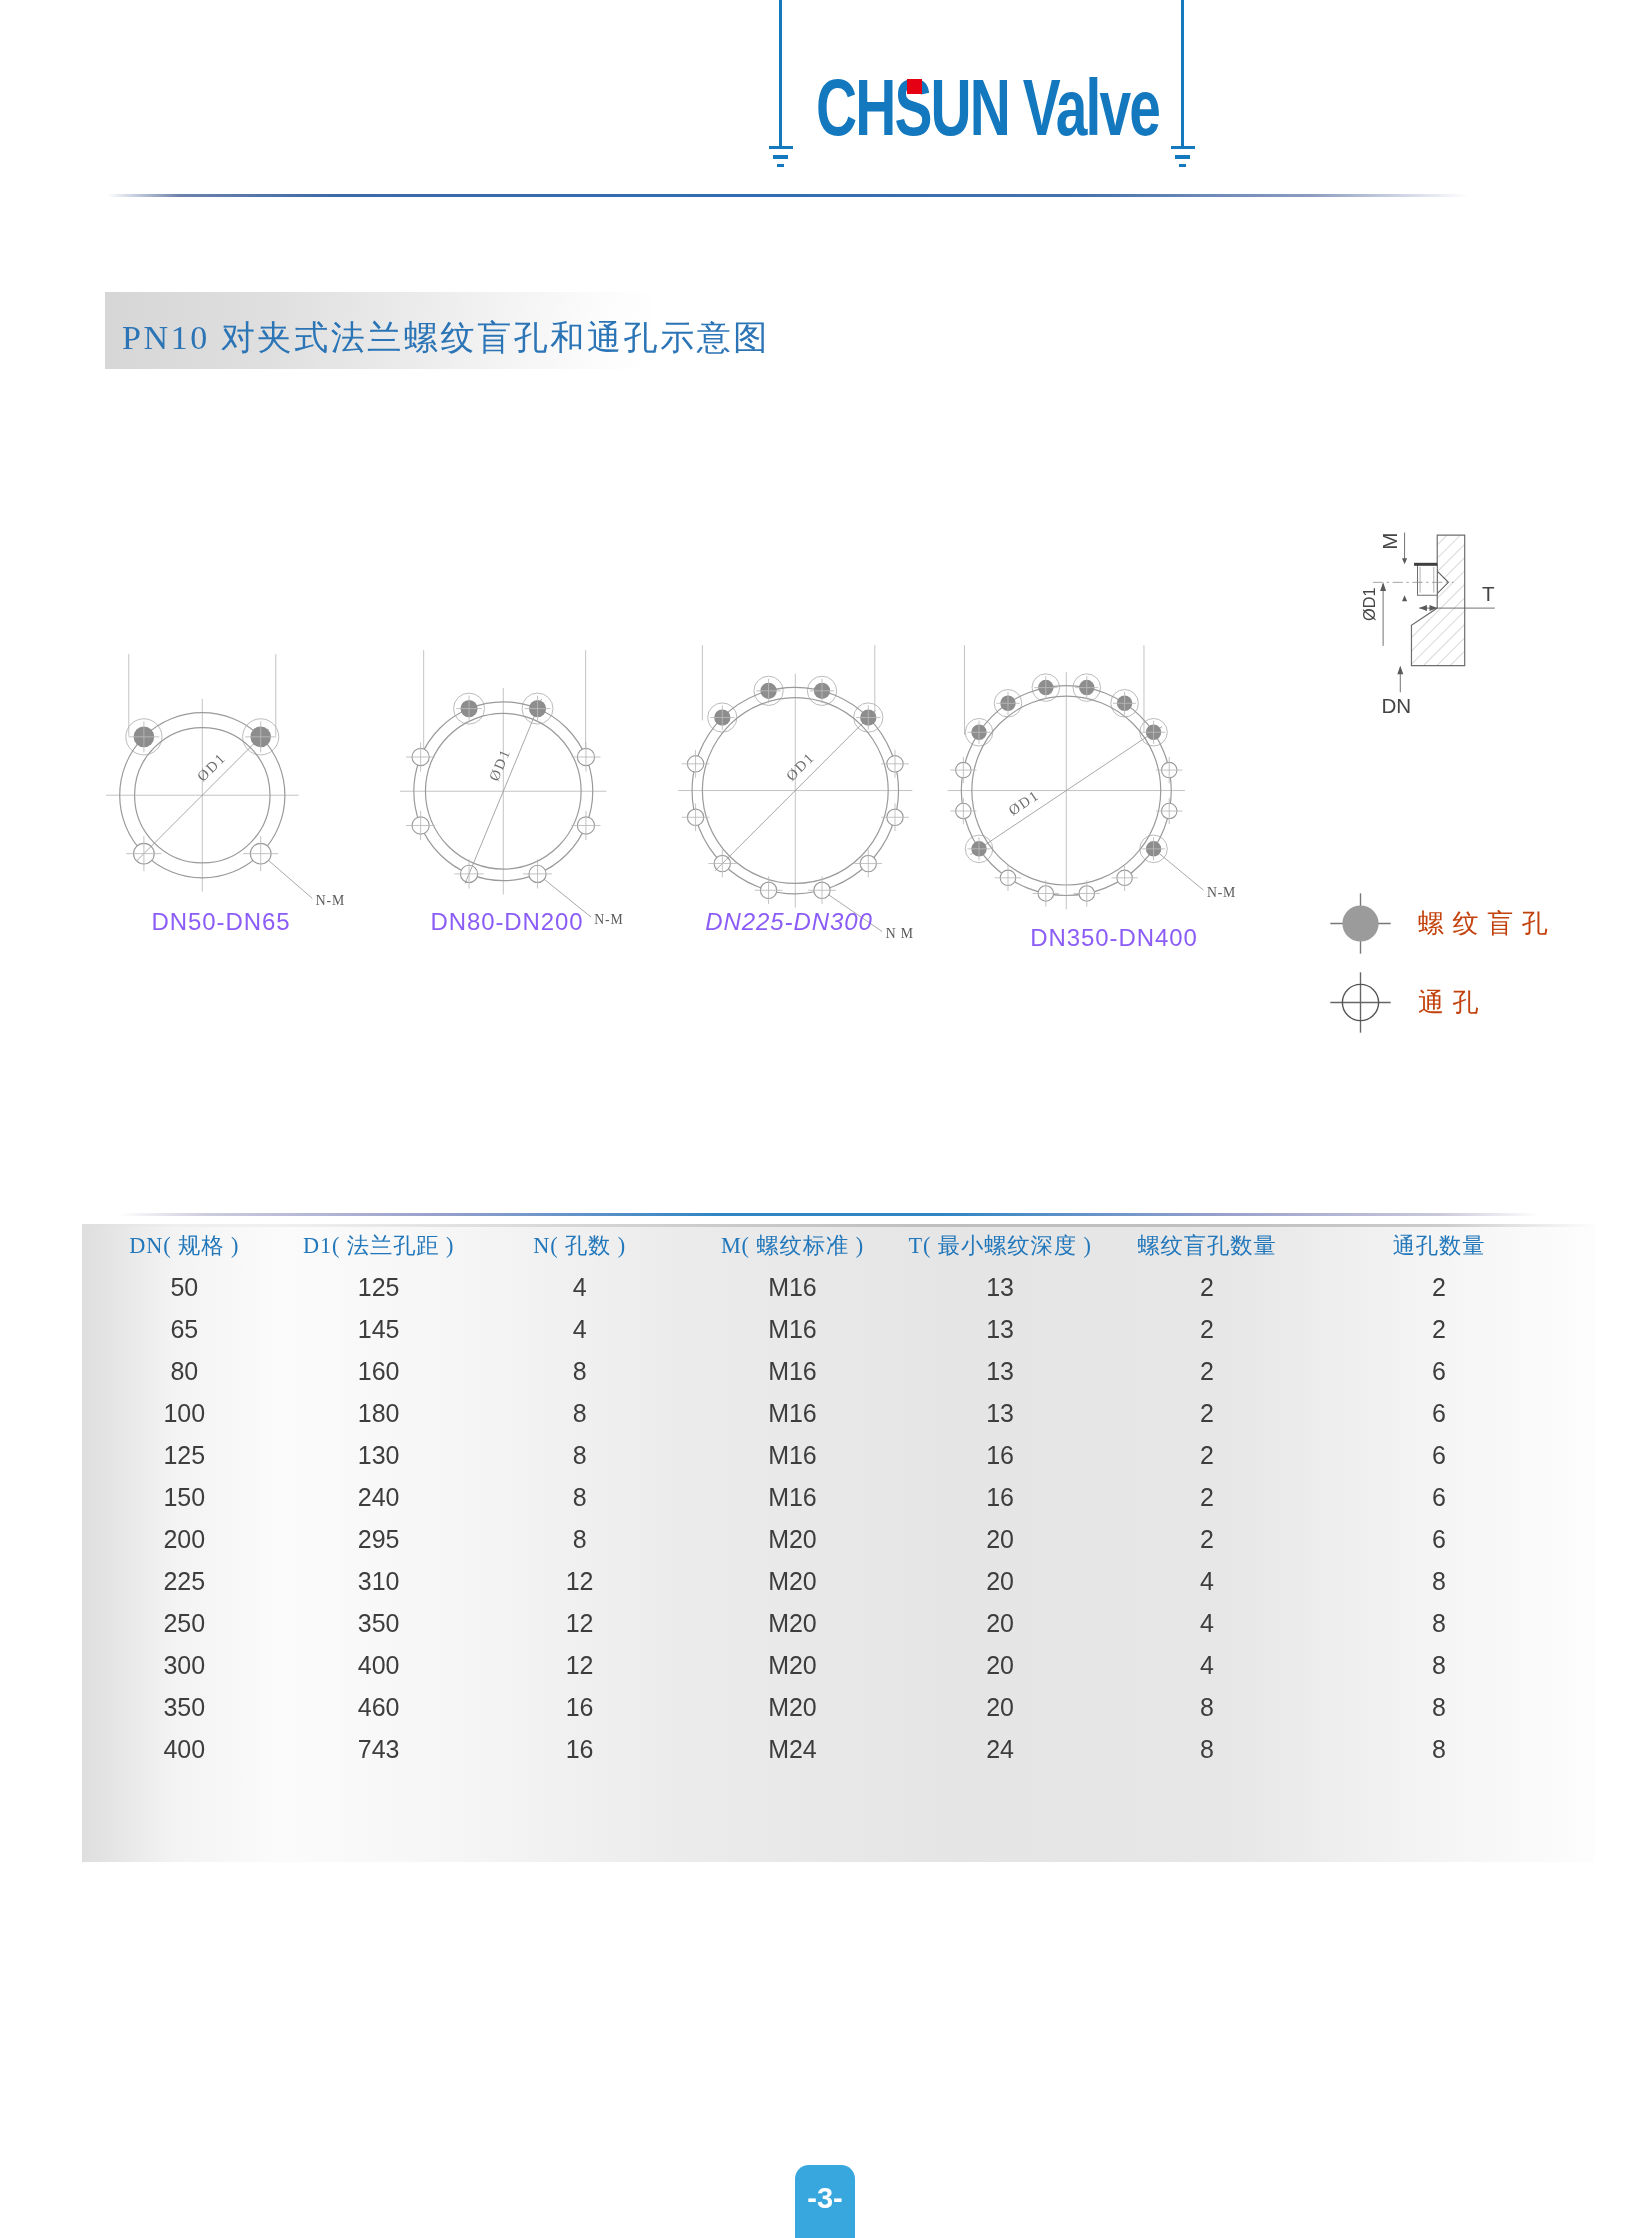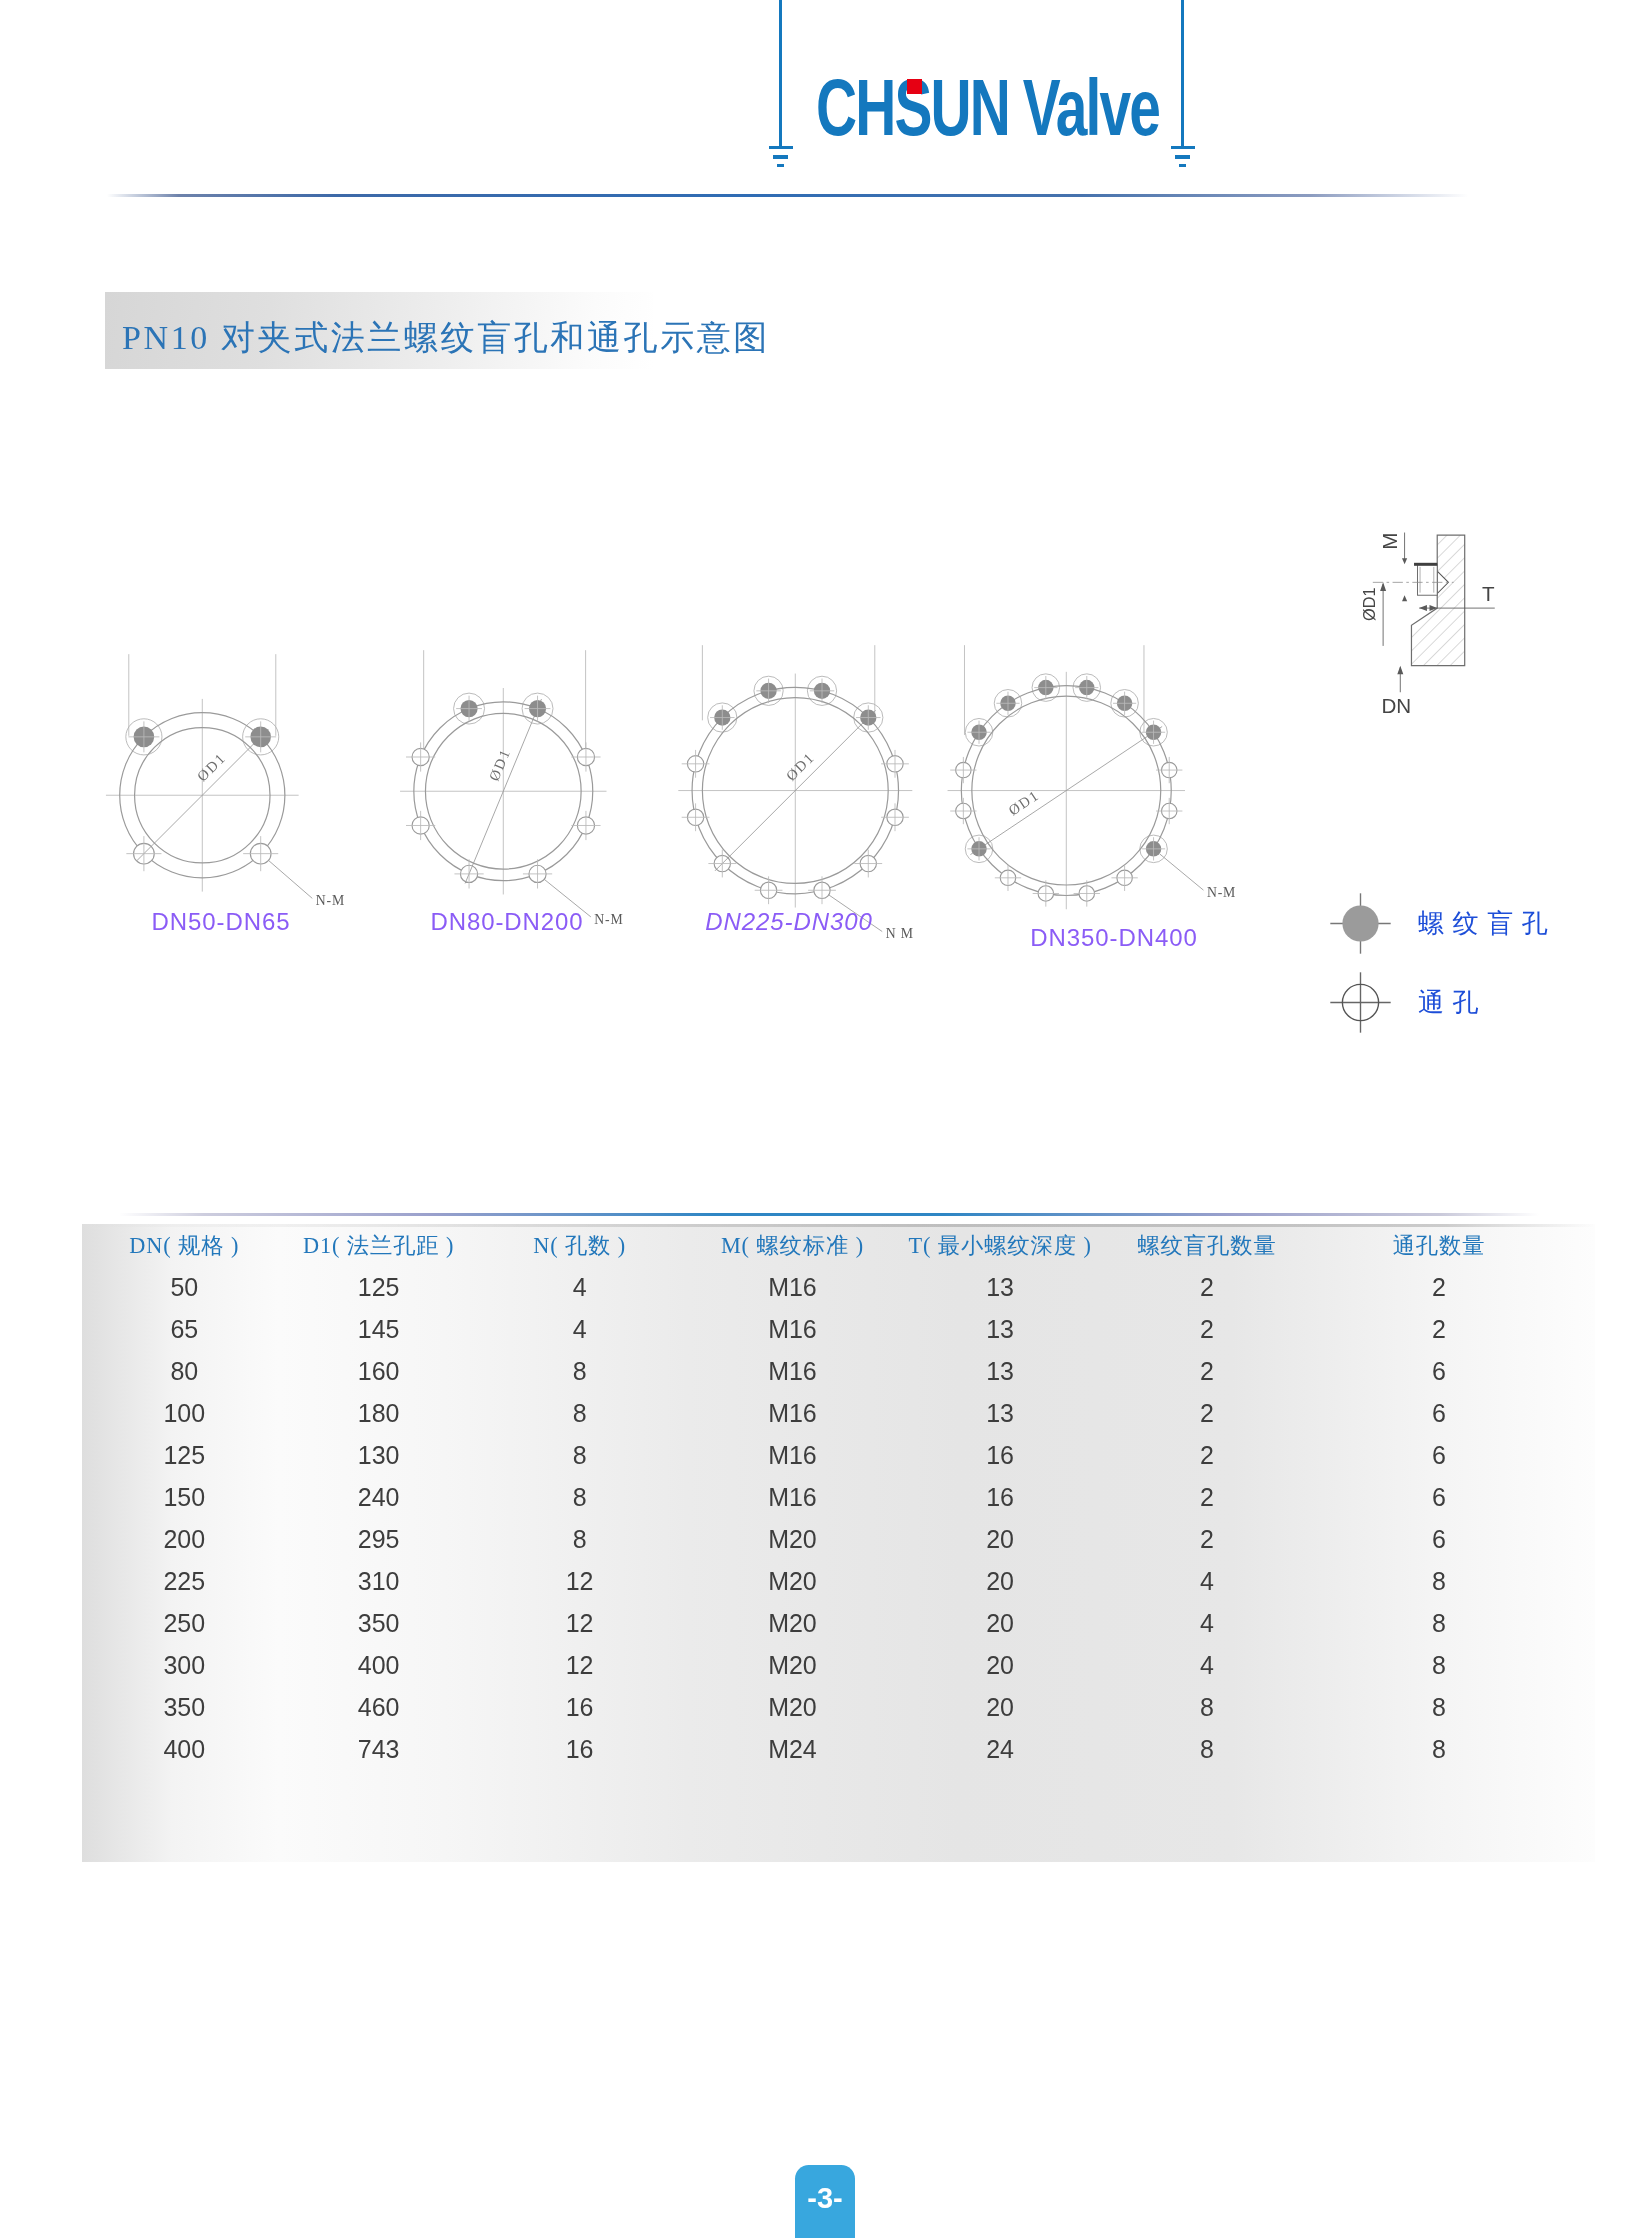--- a/index.html
+++ b/index.html
@@ -47,21 +47,21 @@
 
   
   .section-view{position:absolute;left:1323px;top:498px;width:292px;height:258px;}
   .svlabel{font-family:"Liberation Sans",sans-serif;font-size:24px;fill:#454545;}
   .svlabel.small{font-size:19px;}
 
   
   .legend-symbol{position:absolute;width:69px;height:69px;}
   .ls1{left:1326px;top:889px;} .ls2{left:1326px;top:968px;}
   .legend-label{position:absolute;left:1418px;font-family:"Liberation Serif",serif;
-        font-size:26px;color:#1d4ed8;letter-spacing:8.6px;line-height:31px;}
+        font-size:26px;color:#c2410c;letter-spacing:8.6px;line-height:31px;}
   .ll1{top:908px;} .ll2{top:987px;}
 
   
   .separator{position:absolute;left:119px;top:1213px;width:1420px;height:2.6px;
         background:linear-gradient(90deg,rgba(180,180,200,0) 0%,#cdcdde 6%,#9aa0cc 22%,#2e86c4 42%,
                    #2e86c4 58%,#9aa0cc 78%,#c9c9da 93%,rgba(200,200,210,0) 100%);}
 
   
   .table-wash{position:absolute;left:82px;top:1224px;width:1513px;height:638px;
         background:linear-gradient(90deg,#dedede 0%,#f3f3f3 6%,#fbfbfb 13%,#f6f6f6 24%,#ebebeb 40%,

